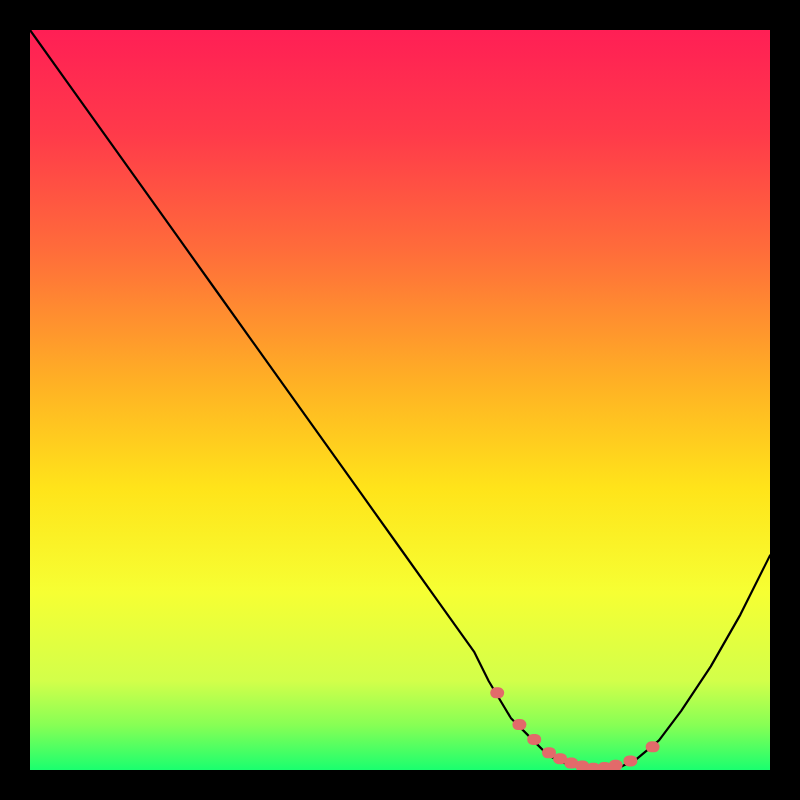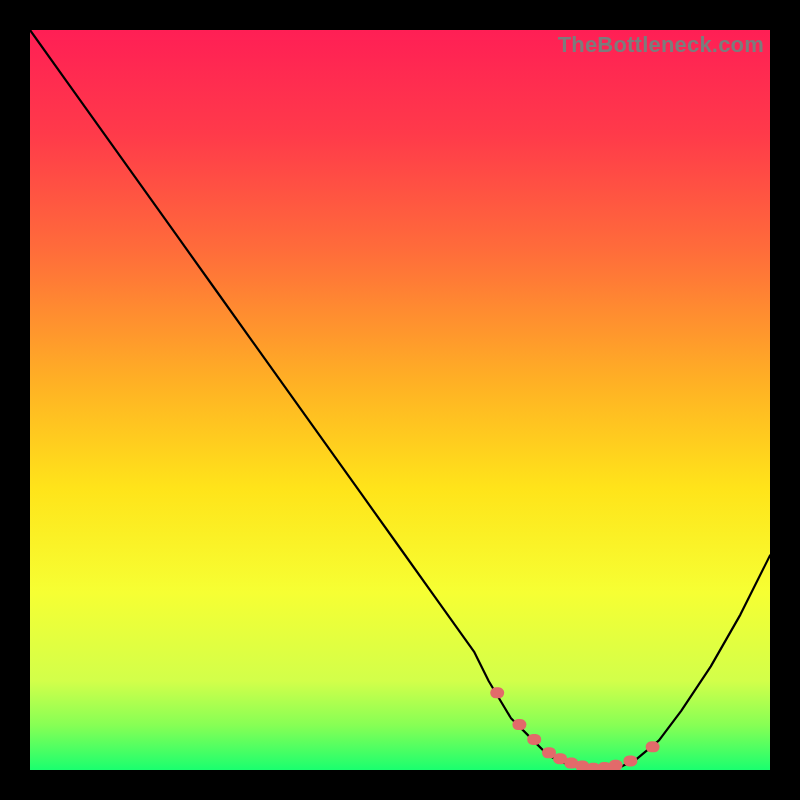--- a/index.html
+++ b/index.html
@@ -83,15 +83,14 @@
           <rect x="534.20" y="727.60" width="14" height="11" rx="5.5" ry="5.5" fill="#e26a6a"></rect>
           <rect x="545.30" y="730.56" width="14" height="11" rx="5.5" ry="5.5" fill="#e26a6a"></rect>
           <rect x="556.40" y="732.78" width="14" height="11" rx="5.5" ry="5.5" fill="#e26a6a"></rect>
           <rect x="567.50" y="732.04" width="14" height="11" rx="5.5" ry="5.5" fill="#e26a6a"></rect>
           <rect x="578.60" y="729.82" width="14" height="11" rx="5.5" ry="5.5" fill="#e26a6a"></rect>
           <rect x="593.40" y="725.38" width="14" height="11" rx="5.5" ry="5.5" fill="#e26a6a"></rect>
           <rect x="615.60" y="711.32" width="14" height="11" rx="5.5" ry="5.5" fill="#e26a6a"></rect>
         </g>
     </svg>
 
-    <div class="watermark">TheBottleneck.com</div>
   </div>
 </div>
 
 </body></html>

